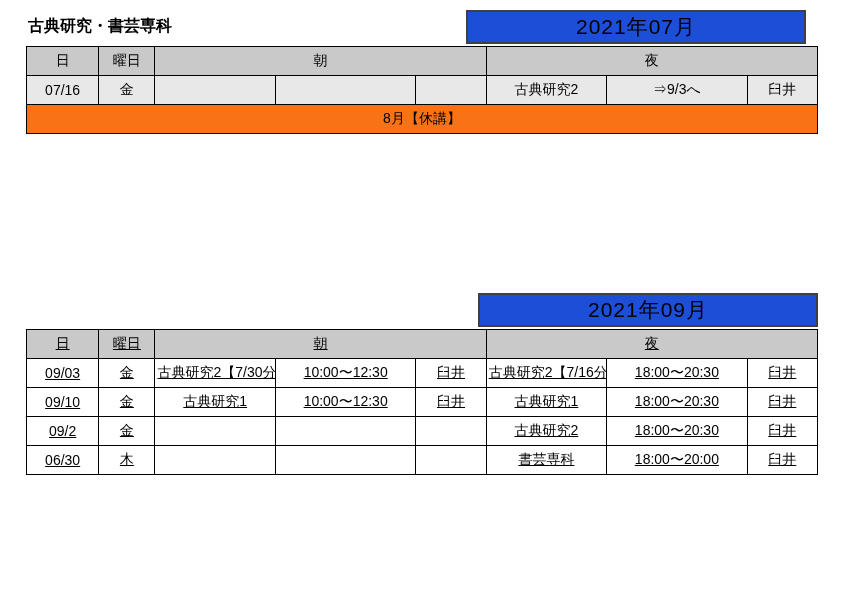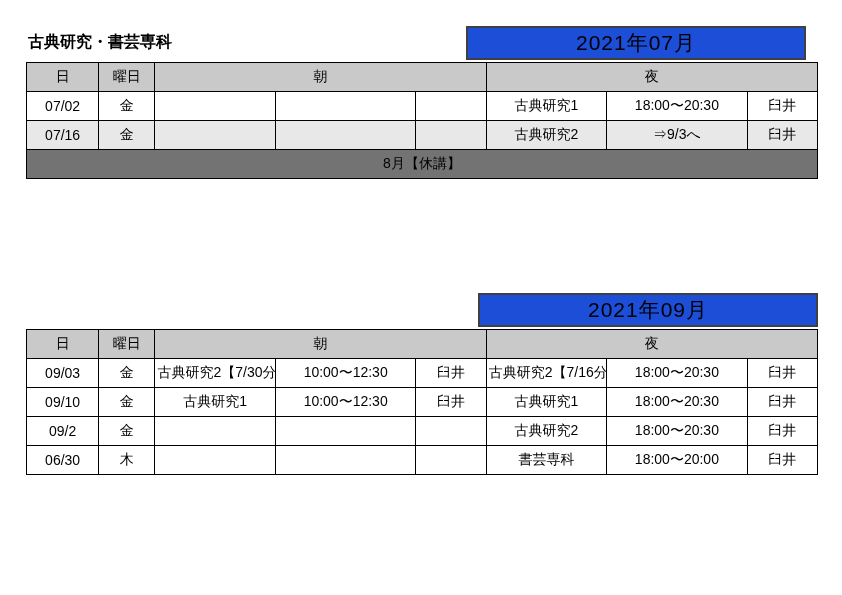--- a/index.html
+++ b/index.html
@@ -19,28 +19,29 @@
     position: relative;
     width: 842px;
     height: 595px;
     box-sizing: border-box;
   }
 
   
   .section1 {
     position: absolute;
     left: 26px;
-    top: 26px;
+    top: 10px;
     width: 780px;
   }
   .section2 {
     position: absolute;
     left: 26px;
     top: 293px;
     width: 792px;
+    text-decoration: underline;
   }
 
   .header-row {
     position: relative;
     height: 34px;
   }
   .course-title {
     position: absolute;
     left: 2px;
     top: 6px;
@@ -97,21 +98,21 @@
   td.teacher { width: 70px; }
 
   td.small-name { font-size: 11px; }
   td.bold { font-weight: bold; }
 
   .note-row td {
     text-align: left;
     font-weight: bold;
     font-size: 14px;
     padding-left: 4px;
-    background: #737373;
+    background: #f97316;
   }
 </style>
 </head>
 <body>
 
 <div class="page">
 
   <div class="section1">
     <div class="header-row">
       <div class="course-title">古典研究・書芸専科</div>
@@ -131,30 +132,20 @@
       </colgroup>
       <thead>
         <tr>
           <td>日</td>
           <td>曜日</td>
           <td colspan="3">朝</td>
           <td colspan="3">夜</td>
         </tr>
       </thead>
       <tbody>
-        <tr>
-          <td class="date">07/02</td>
-          <td class="dow">金</td>
-          <td class="name"></td>
-          <td class="time"></td>
-          <td class="teacher"></td>
-          <td class="name">古典研究1</td>
-          <td class="time">18:00〜20:30</td>
-          <td class="teacher">臼井</td>
-        </tr>
         <tr class="shaded">
           <td class="date">07/16</td>
           <td class="dow">金</td>
           <td class="name"></td>
           <td class="time"></td>
           <td class="teacher"></td>
           <td class="name">古典研究2</td>
           <td class="time bold">⇒9/3へ</td>
           <td class="teacher">臼井</td>
         </tr>

